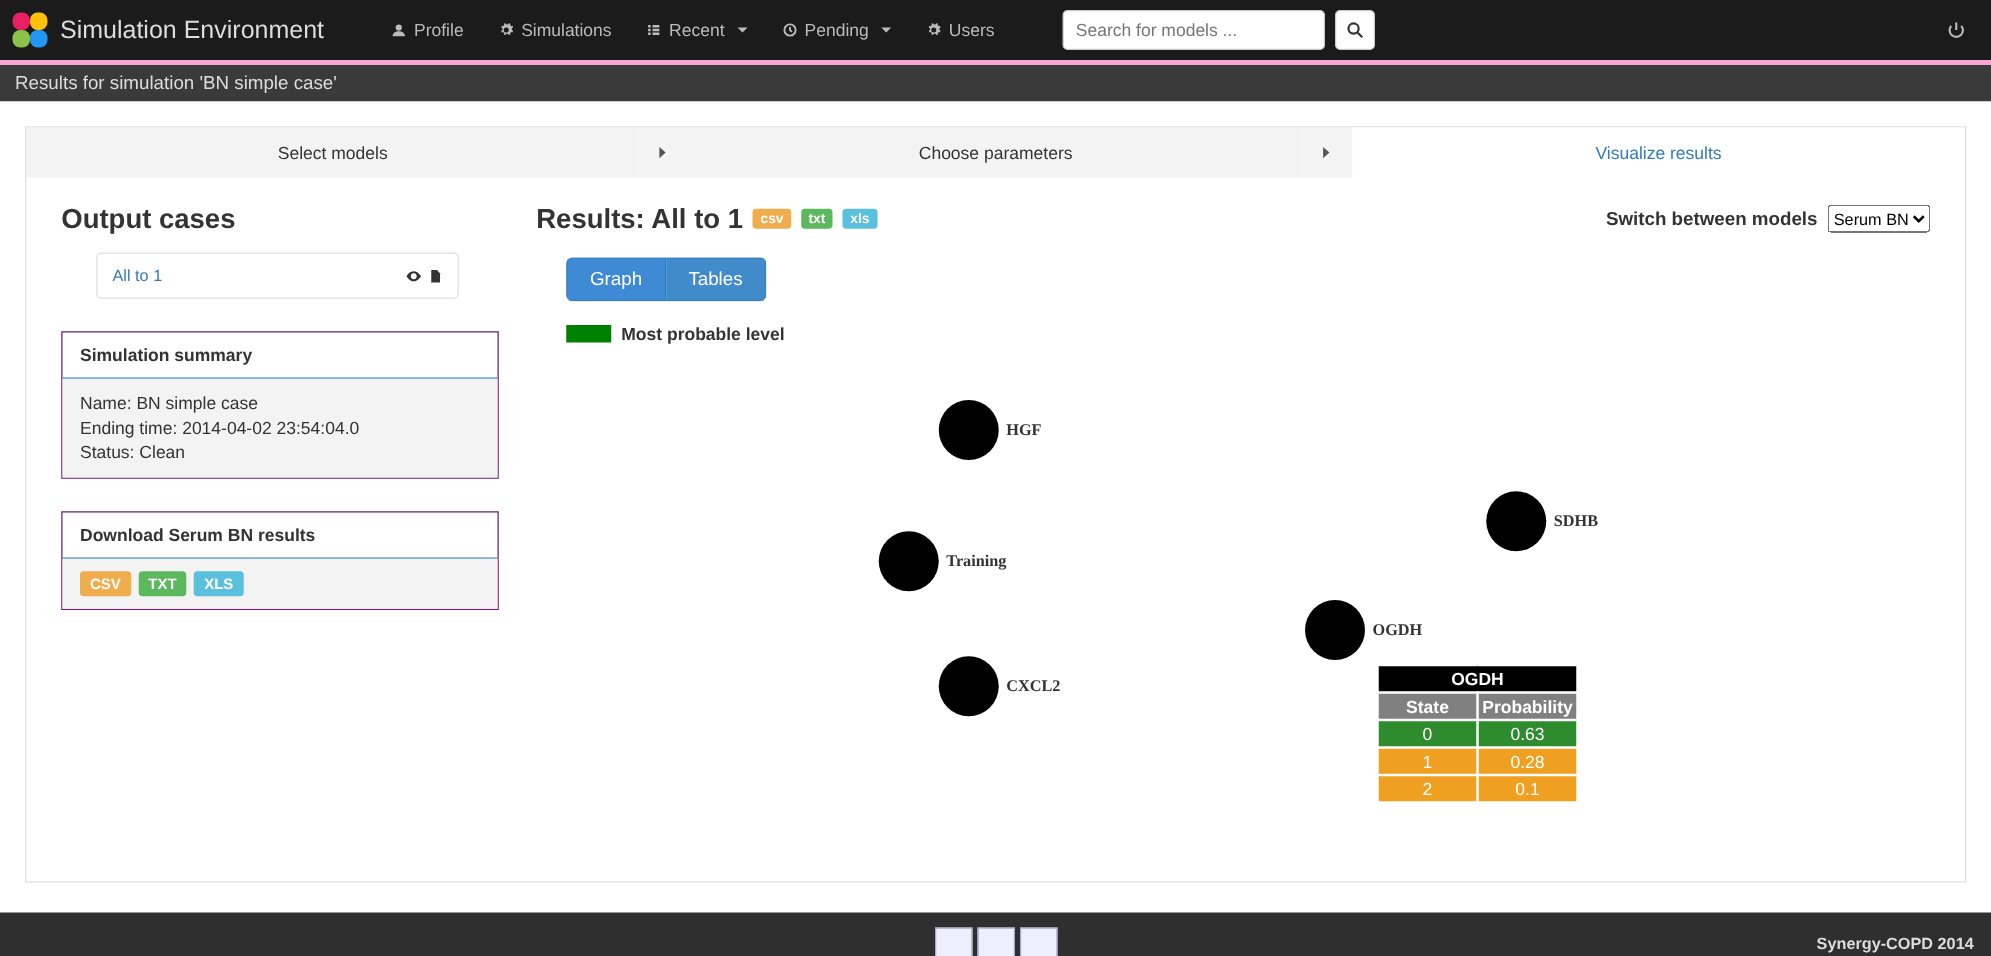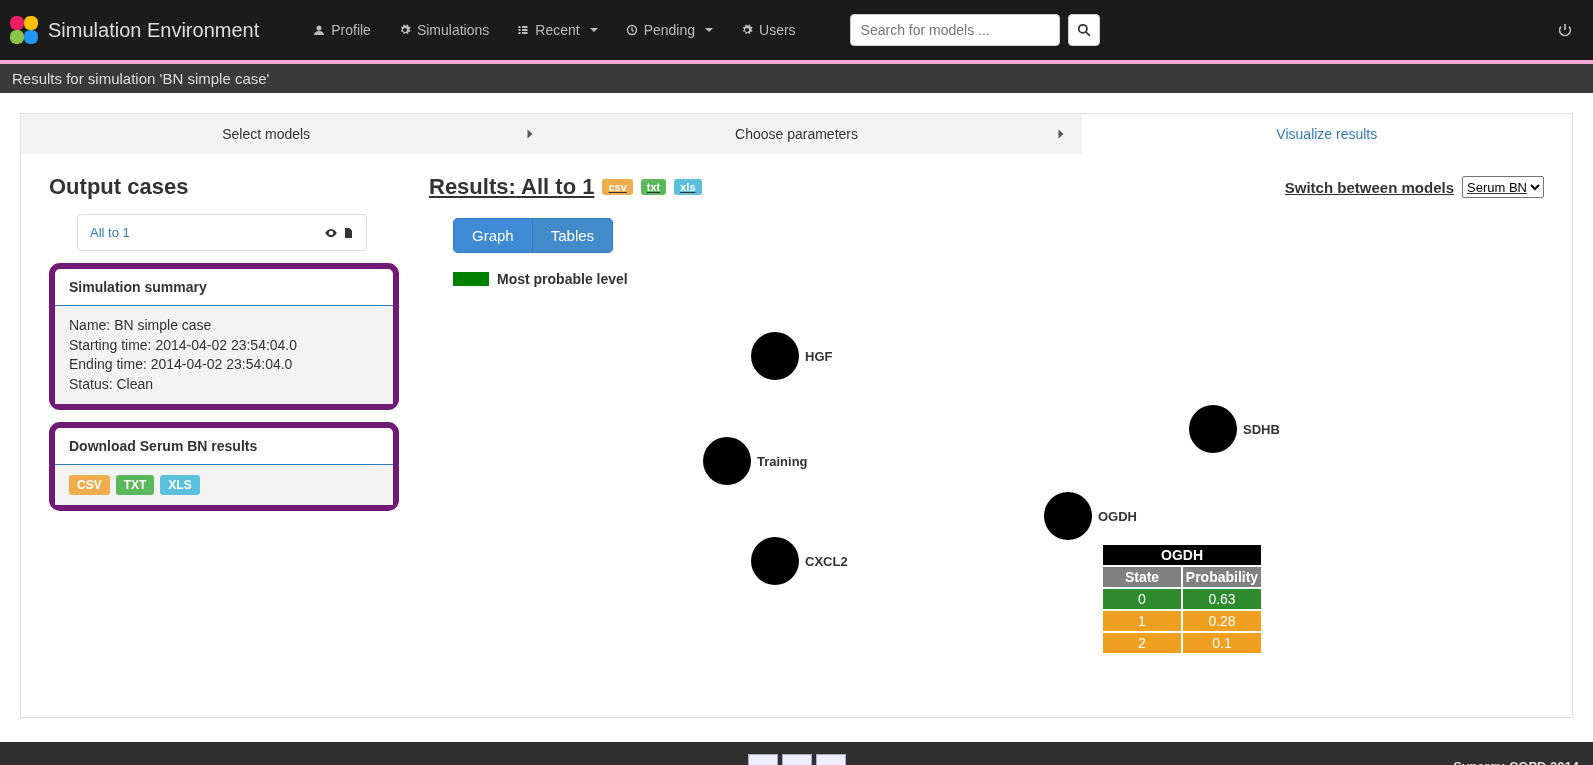--- a/index.html
+++ b/index.html
@@ -1,19 +1,19 @@
 <!DOCTYPE html>
 <html><head>
 <meta charset="utf-8">
 <style>
   * { box-sizing: border-box; margin: 0; padding: 0; }
   body { font-family: "Helvetica Neue", Helvetica, Arial, sans-serif; font-size: 14px; color: #333; background: #fff; }
 
   
-  .navbar { background: #1b1b1b; height: 60px; display: flex; align-items: center; padding: 0 10px; }
+  .navbar { background: #1b1b1b; height: 48px; display: flex; align-items: center; padding: 0 10px; }
   .logo { width: 28px; height: 28px; position: relative; margin-right: 10px; }
   .logo .petal { position: absolute; width: 14px; height: 14px; border-radius: 6px; }
   .logo .p1 { background: #e91e63; top: 0; left: 0; }
   .logo .p2 { background: #ffc107; top: 0; right: 0; }
   .logo .p3 { background: #8bc34a; bottom: 0; left: 0; }
   .logo .p4 { background: #2196f3; bottom: 0; right: 0; }
   .brand { color: #ddd; font-size: 20px; font-weight: 300; margin-right: 40px; white-space: nowrap; }
   .nav-links { display: flex; align-items: center; gap: 0; }
   .nav-links a { color: #bbb; text-decoration: none; padding: 14px 14px; font-size: 14px; display: inline-flex; align-items: center; gap: 6px; }
   .caret { display: inline-block; width: 0; height: 0; border-top: 4px solid; border-right: 4px solid transparent; border-left: 4px solid transparent; margin-left: 4px; }
@@ -41,52 +41,52 @@
 
   .h3 { font-size: 22px; font-weight: bold; margin-bottom: 14px; display: flex; align-items: center; gap: 8px; }
 
   
   .case-list { margin-left: 28px; }
   .case-item { border: 1px solid #ddd; border-radius: 4px; padding: 10px 12px; display: flex; align-items: center; justify-content: space-between; width: 290px; }
   .case-link { color: #337ab7; font-size: 13px; text-decoration: none; }
   .case-icons { display: flex; gap: 4px; color: #333; }
 
   
-  .panel { border: 6px solid #701a75; border-radius: 11px; margin-top: 12px; }
+  .panel { border: 1px solid #701a75; border-radius: 0; margin-top: 26px; }
   .panel .panel-head { padding: 10px 14px; font-weight: bold; border-bottom: 1px solid #337ab7; }
   .panel .panel-body { padding: 10px 14px; background: #f3f3f3; }
   .summary-line { font-size: 14px; line-height: 1.4; }
 
   
   .badge { display: inline-block; padding: 3px 8px; border-radius: 3px; color: #fff; font-size: 12px; font-weight: bold; cursor: pointer; }
   .badge.csv { background: #f0ad4e; }
   .badge.txt { background: #5cb85c; }
   .badge.xls { background: #5bc0de; }
   .badges-row { display: flex; gap: 6px; }
 
   
-  .results-title-row { display: flex; justify-content: space-between; text-decoration: underline; }
+  .results-title-row { display: flex; justify-content: space-between; }
   .results-title { font-size: 22px; font-weight: bold; display: flex; align-items: center; gap: 8px; }
   .switch-label { font-weight: bold; font-size: 15px; }
   .switch-select { display: flex; align-items: center; gap: 8px; }
   .switch-select select { height: 22px; font-size: 13px; }
 
   
   .tabs { display: inline-flex; border-radius: 5px; overflow: hidden; margin-top: 18px; margin-left: 24px; }
   .tab { padding: 8px 18px; font-size: 15px; border: 1px solid #357ebd; cursor: pointer; }
   .tab.active { background: #3e8ad4; color: #fff; }
   .tab:not(.active) { background: #428bca; color: #fff; border-left: none; }
 
   .legend { display: flex; align-items: center; gap: 8px; margin-top: 18px; margin-left: 24px; }
   .legend-swatch { width: 36px; height: 14px; background: #008000; }
   .legend-text { font-weight: bold; font-size: 14px; }
 
   
   .graph-area { position: relative; height: 380px; margin-top: 10px; }
-  .node { position: absolute; display: flex; align-items: center; gap: 6px; }
+  .node { position: absolute; display: flex; align-items: center; gap: 6px; font-family: Liberation Serif, serif; }
   .node-circle { width: 48px; height: 48px; border-radius: 50%; background: #000; flex-shrink: 0; }
   .node-label { font-size: 13px; font-weight: bold; }
   .edges { position: absolute; inset: 0; }
 
   
   .prob-table { position: absolute; border-collapse: collapse; font-size: 14px; }
   .prob-table th, .prob-table td { border: 2px solid #fff; text-align: center; padding: 2px 0; }
   .prob-title { background: #000; color: #fff; font-weight: bold; }
   .prob-header { background: #808080; color: #fff; font-weight: bold; }
   .cell-state, .cell-prob { color: #fff; width: 80px; }
@@ -224,21 +224,20 @@
                   </svg>
                 </span>
             </span>
           </div>
         </div>
 
         <div class="panel">
           <div class="panel-head">Simulation summary</div>
           <div class="panel-body">
             <div class="summary-line"><span>Name:</span> <span>BN simple case</span></div>
-            <div class="summary-line"><span>Starting time:</span> <span>2014-04-02 23:54:04.0</span></div>
             <div class="summary-line"><span>Ending time:</span> <span>2014-04-02 23:54:04.0</span></div>
             <div class="summary-line"><span>Status:</span> <span>Clean</span></div>
           </div>
         </div>
 
         <div class="panel">
           <div class="panel-head">Download Serum BN results</div>
           <div class="panel-body">
             <div class="badges-row">
               <span class="badge csv">CSV</span>

